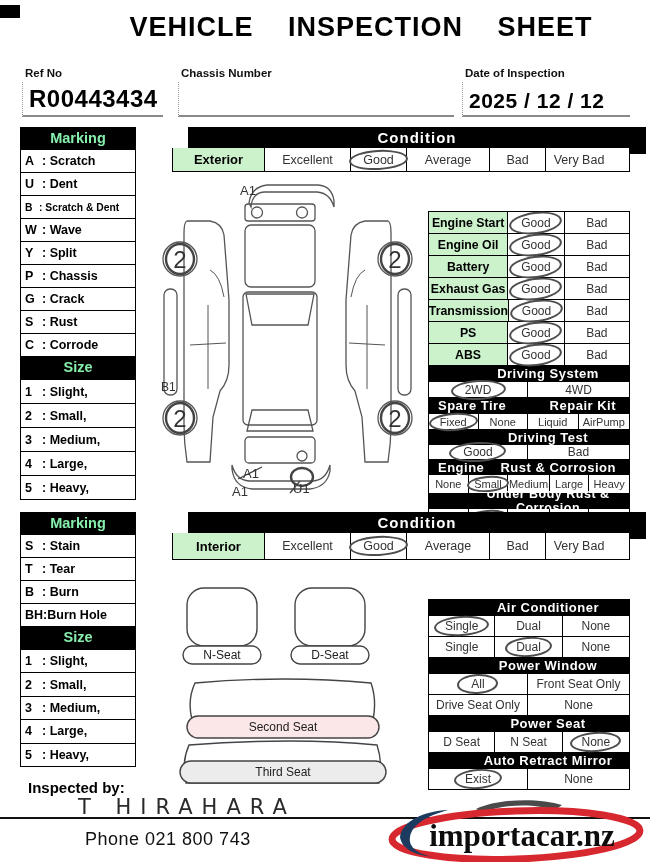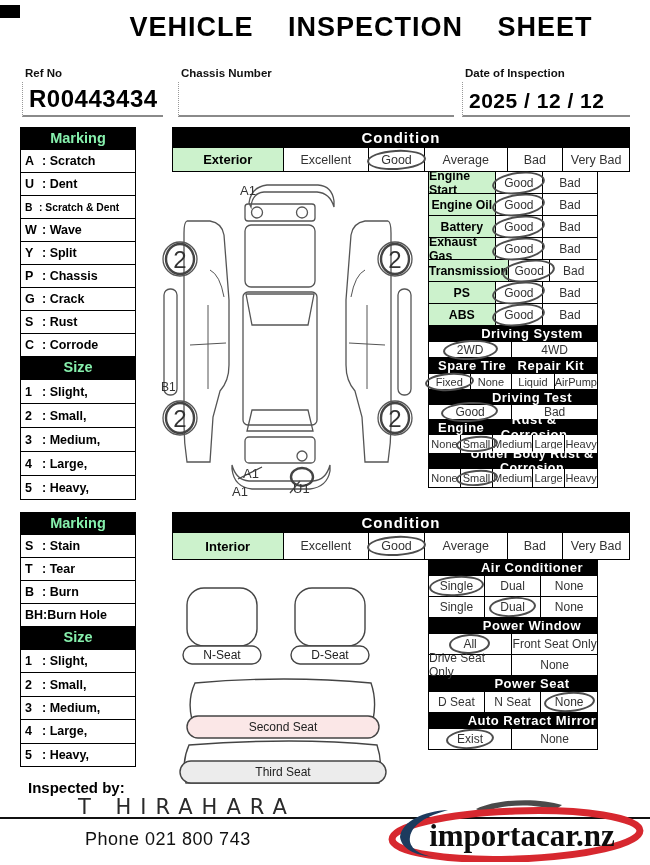--- a/index.html
+++ b/index.html
@@ -19,45 +19,45 @@
   
   .legend { width:116px; border:1px solid #000; background:#fff; }
   .lg-hdr { background:#000; color:#86efac; font-weight:bold; font-size:14.5px; text-align:center; height:21px; line-height:21px; }
   .lg-row { height:23px; border-top:1px solid #000; display:flex; align-items:center; padding-left:4px; font-size:12.5px; font-weight:bold; white-space:nowrap; }
   .lg-row .code { min-width:17px; display:inline-block; }
   .lg-row.small-font { font-size:10.3px; }
   .lg-row.small-font .code { min-width:14px; }
 
   
   .blackbar { background:#000; color:#fff; font-weight:bold; text-align:center; }
-  .cond-hdr { width:458px; height:27px; line-height:21px; font-size:15px; letter-spacing:1px; }
+  .cond-hdr { width:458px; height:27px; line-height:21px; font-size:15px; letter-spacing:1px;margin-left:16px; }
 
   
   .cond-row { width:458px; height:24px; display:flex; border:1px solid #000; border-top:none; background:#fff; }
   .cc { border-right:1px solid #000; display:flex; align-items:center; justify-content:center; font-size:12.5px; color:#333; height:100%; }
   .cc:last-child { border-right:none; }
   .cc.lab { font-weight:bold; color:#000; font-size:13px; }
   .green { background:#ccf2cc; }
 
   
-  .rightcol { width:170px; }
+  .rightcol { width:202px;margin-top:40px; }
   .rrow { display:flex; border:1px solid #000; margin-top:-1px; background:#fff; }
   .rrow .cell { border-right:1px solid #000; display:flex; align-items:center; justify-content:center; font-size:12px; color:#333; }
   .rrow .cell:last-child { border-right:none; }
   .rrow .cell.lab { font-weight:bold; color:#000; font-size:12.3px; }
   .h23 { height:23px; } .h22 { height:22px; } .h20 { height:20px; }
   .h17 { height:17px; } .h16 { height:16px; }
   .bar { margin-top:-1px; font-size:13px; display:flex; align-items:center; justify-content:center; letter-spacing:0.5px;padding-left:38px; }
   .bar.split { justify-content:space-between; padding:0 14px 0 10px; }
   .w80{width:80px;} .w57{width:57px;} .w65{width:65px;}
   .w100{width:100px;} .w102{width:102px;}
   .w50{width:50px;} .w51{width:51px;}
   .w40{width:40px;} .w42{width:42px;}
   .w67{width:67px;} .w68{width:68px;}
-  .w111{width:111px;} .w86{width:86px;} .w56{width:56px;} .w83{width:83px;} .w66{width:66px;}
+  .w111{width:92px;} .w86{width:86px;} .w56{width:56px;} .w83{width:83px;} .w66{width:66px;}
   .f11 { font-size:11px !important; }
 
   
   .mk { position:relative; display:inline-block; padding:0 1px; }
   .mk::after { content:""; position:absolute; inset:-3px -10px; border:2.5px solid #4d4d4d; border-radius:50%; transform:rotate(-4deg); pointer-events:none; }
   .mk.tight::after { inset:-2px -6px; }
   .mk.wide::after { inset:-3px -13px; transform:rotate(-3deg); }
   .mk.tall::after { inset:-4px -11px; transform:rotate(-7deg); }
 
   

